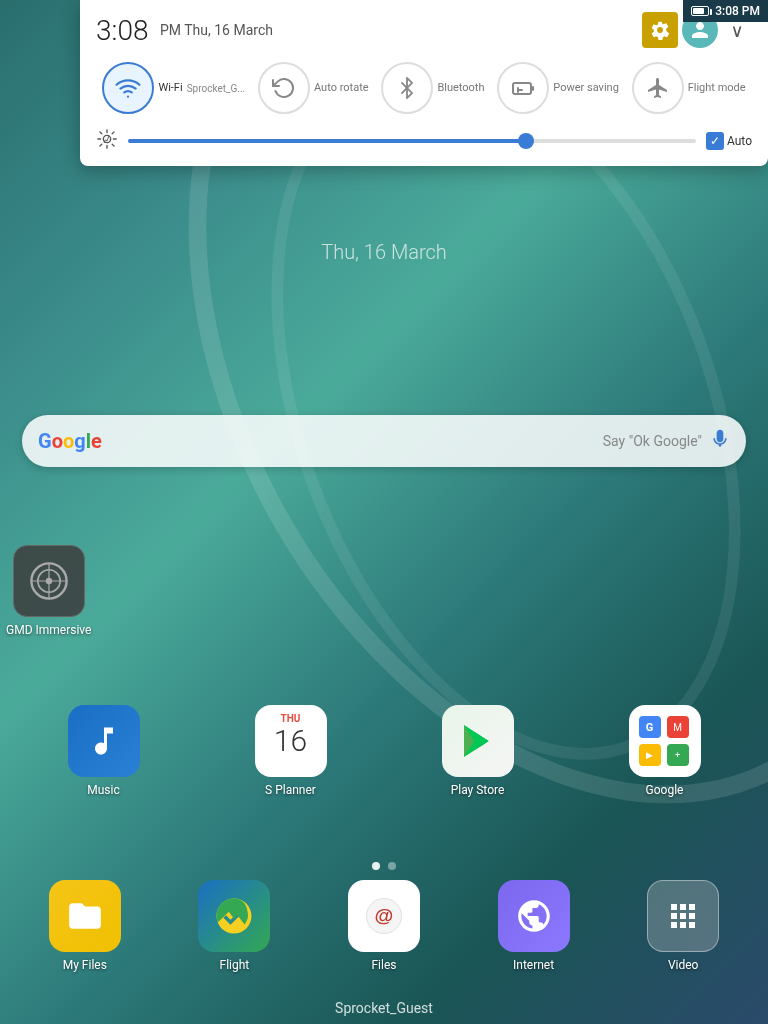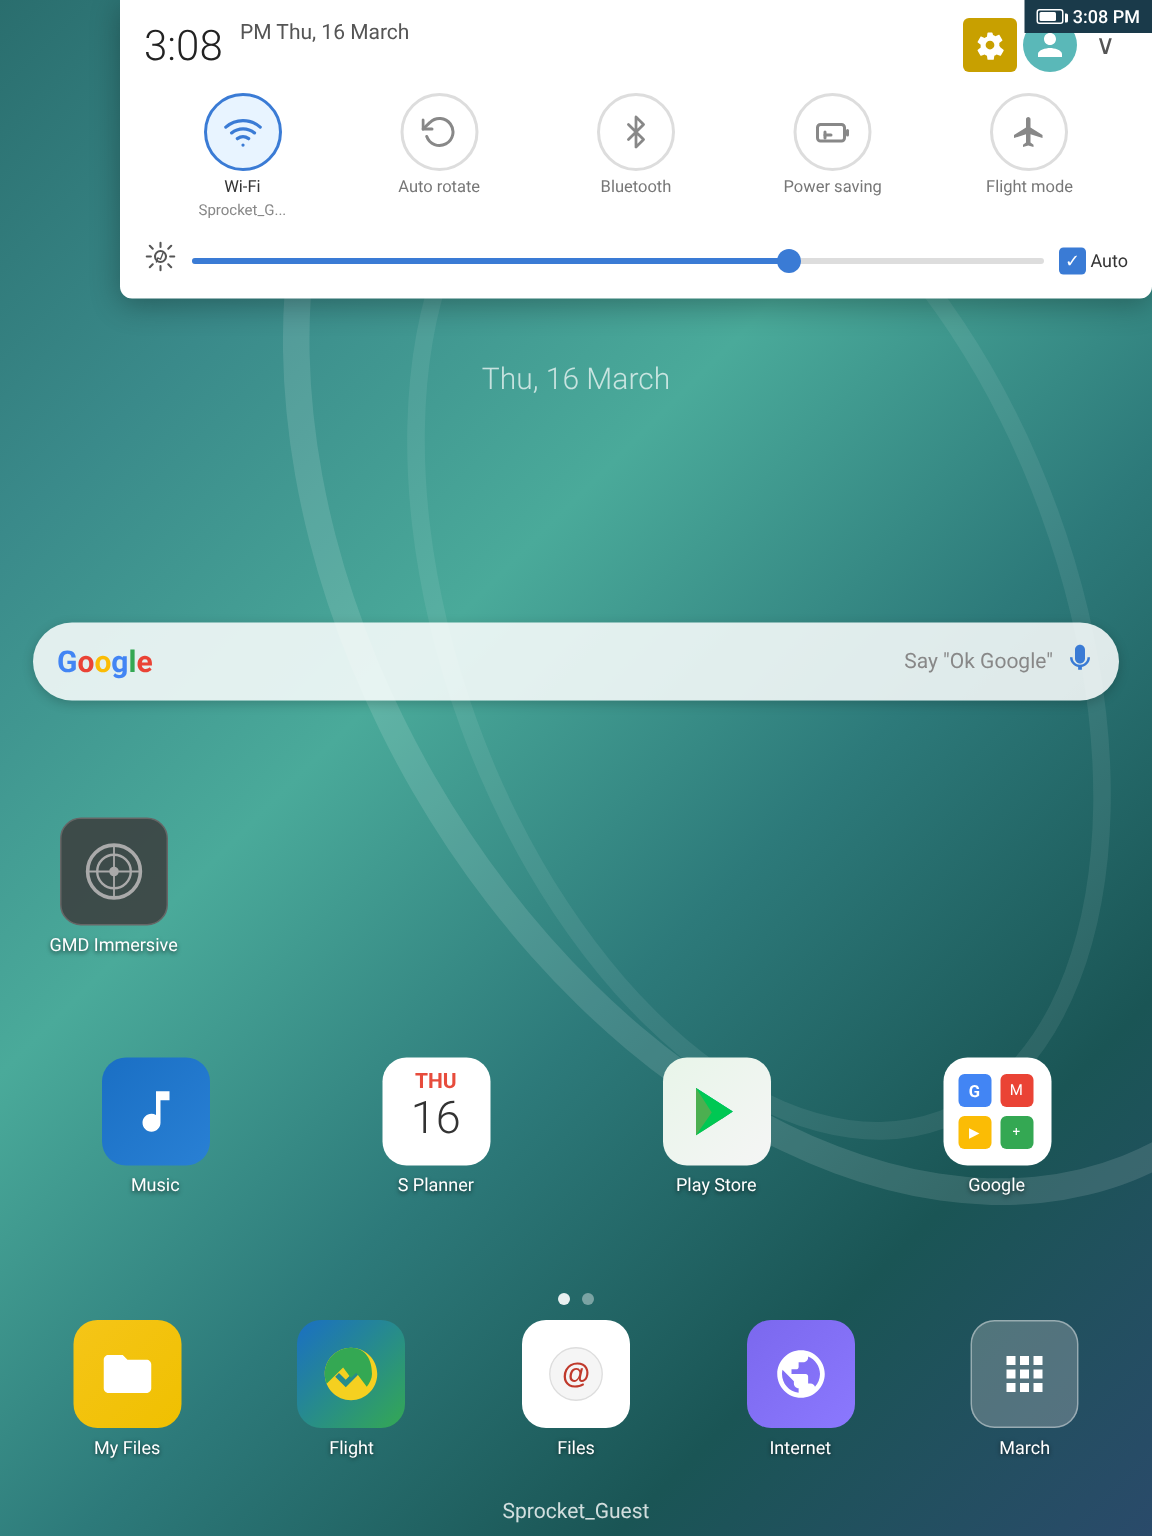--- a/index.html
+++ b/index.html
@@ -113,21 +113,21 @@
       font-weight: 300;
       color: #222;
     }
     .panel-date {
       font-size: 14px;
       color: #555;
       margin-left: 8px;
     }
     .panel-header-time {
       display: flex;
-      align-items: flex-start;
+      align-items: center;
     }
     .panel-icons-right {
       display: flex;
       align-items: center;
       gap: 4px;
     }
     .settings-btn {
       width: 36px;
       height: 36px;
       background: #c8a000;
@@ -161,21 +161,21 @@
     }
 
     
     .quick-toggles {
       display: flex;
       justify-content: space-around;
       margin-bottom: 14px;
     }
     .toggle-item {
       display: flex;
-      flex-direction: column;
+      flex-direction: row;
       align-items: center;
       gap: 4px;
       min-width: 70px;
     }
     .toggle-circle {
       width: 52px;
       height: 52px;
       border-radius: 50%;
       background: white;
       border: 2px solid #ddd;
@@ -298,21 +298,21 @@
     }
     .mic-icon {
       font-size: 20px;
       color: #3a7bd5;
     }
 
     
     .gmd-icon-wrap {
       position: absolute;
       top: 545px;
-      left: 33px;
+      left: 6px;
       display: flex;
       flex-direction: column;
       align-items: center;
       gap: 6px;
     }
     .gmd-icon {
       width: 72px;
       height: 72px;
       background: rgba(60,60,60,0.85);
       border-radius: 14px;
@@ -552,21 +552,21 @@
         <svg width="36" height="36" viewBox="0 0 24 24" fill="white">
           <path d="M12 3v10.55c-.59-.34-1.27-.55-2-.55-2.21 0-4 1.79-4 4s1.79 4 4 4 4-1.79 4-4V7h4V3h-6z"></path>
         </svg>
       </div>
       <span class="app-label">Music</span>
     </div>
 
 
     <div class="app-item">
       <div class="app-icon icon-splanner" style="overflow:hidden; position:relative; flex-direction:column; align-items:center; justify-content:flex-start; padding-top:8px;">
-        <span style="font-size:14px;color:#e74c3c;font-weight:bold;text-transform:uppercase;">THU</span>
+        <span style="font-size:10px;color:#e74c3c;font-weight:bold;text-transform:uppercase;">THU</span>
         <span style="font-size:30px;color:#333;font-weight:300;line-height:1.1;">16</span>
       </div>
       <span class="app-label">S Planner</span>
     </div>
 
     <div class="app-item">
       <div class="app-icon icon-playstore" style="display:flex;align-items:center;justify-content:center;">
         <svg width="42" height="42" viewBox="0 0 48 48">
           <path d="M8 6l28 18L8 42V6z" fill="#00C853"></path>
           <path d="M8 6l28 18-8 5.3L8 6z" fill="#00BFA5"></path>
@@ -636,18 +636,18 @@
       </div>
       <span class="app-label">Internet</span>
     </div>
 
     <div class="app-item">
       <div class="app-icon icon-apps">
         <svg width="36" height="36" viewBox="0 0 24 24" fill="white">
           <path d="M4 8h4V4H4v4zm6 12h4v-4h-4v4zm-6 0h4v-4H4v4zm0-6h4v-4H4v4zm6 0h4v-4h-4v4zm6-10v4h4V4h-4zm-6 4h4V4h-4v4zm6 6h4v-4h-4v4zm0 6h4v-4h-4v4z"></path>
         </svg>
       </div>
-      <span class="app-label">March</span>
+      <span class="app-label">Video</span>
     </div>
   </div>
 </div>
 
 <div class="bottom-label">Sprocket_Guest</div>
 
 </body></html>

